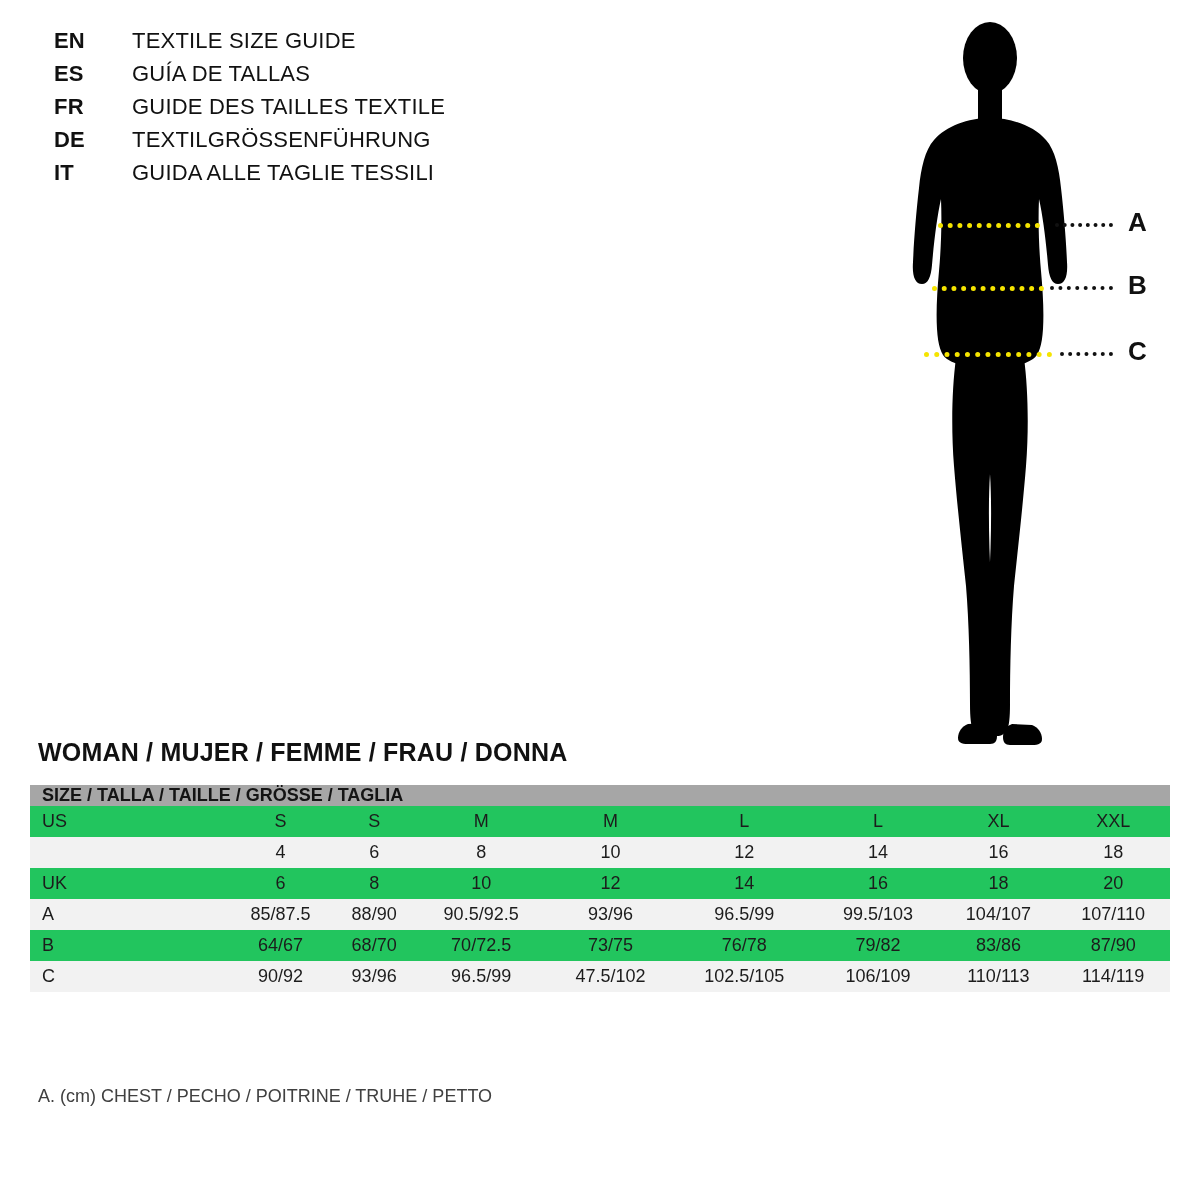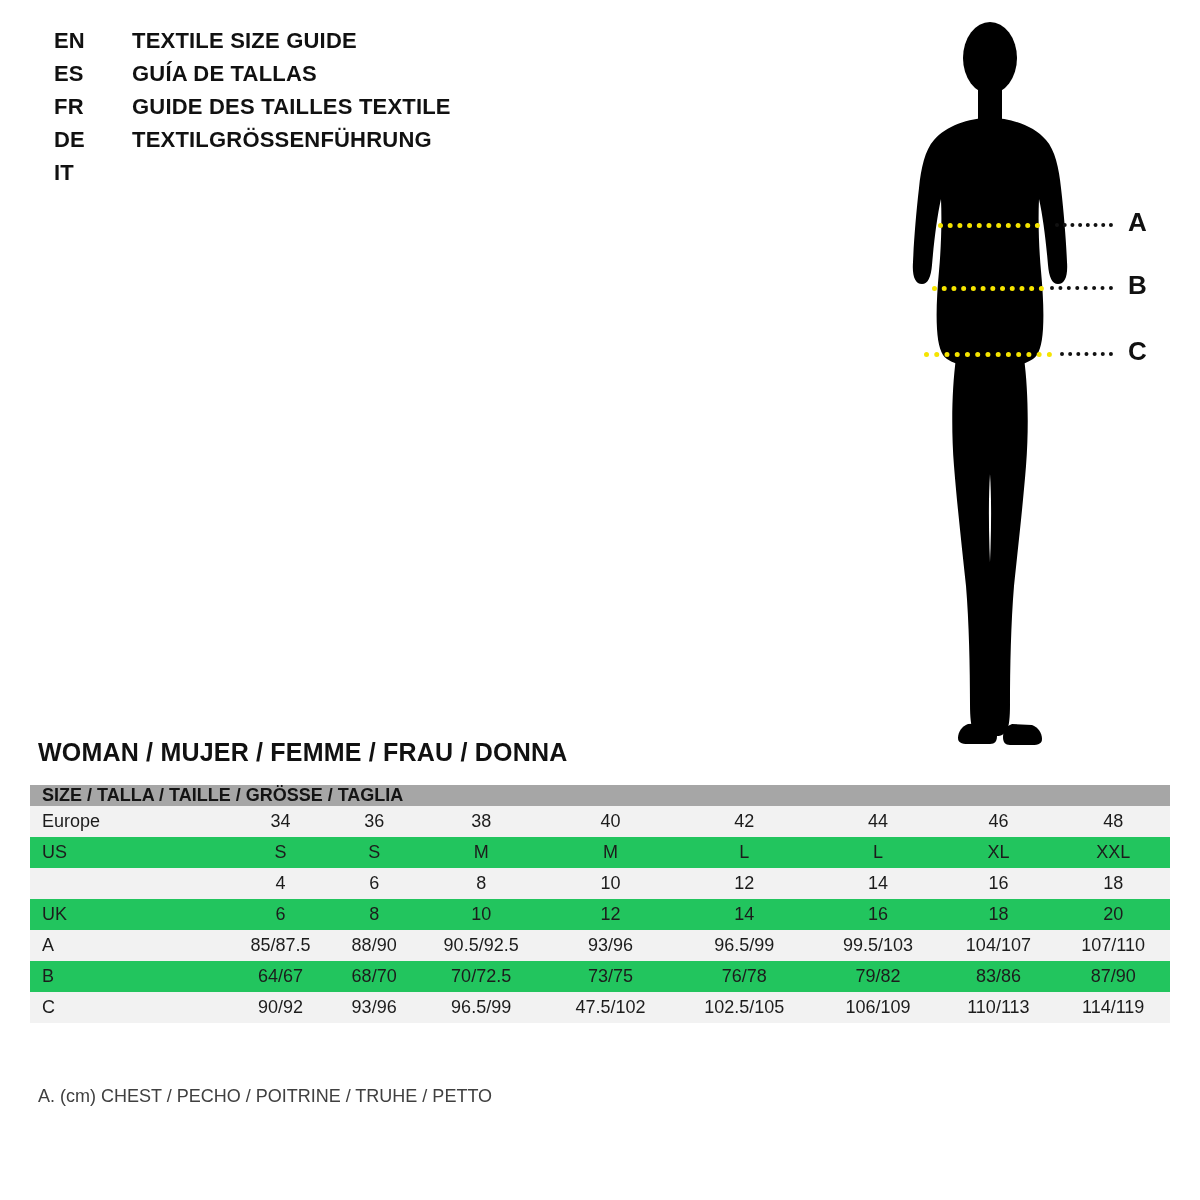--- a/index.html
+++ b/index.html
@@ -32,21 +32,21 @@
   .title-lang {
     width: 78px;
     font-size: 22px;
     font-weight: 700;
     letter-spacing: 0.2px;
     color: #111;
     margin-left: 16px;
   }
   .title-text {
     font-size: 22px;
-    font-weight: 700;
+    font-weight: 400;
     letter-spacing: 0.2px;
     color: #111;
     white-space: nowrap;
   }
 
   
   .figure-area {
     position: absolute;
     left: 860px;
     top: 18px;
@@ -159,20 +159,21 @@
   <div class="title-row">
     <span class="title-lang">FR</span>
     <span class="title-text">GUIDE DES TAILLES TEXTILE</span>
   </div>
   <div class="title-row">
     <span class="title-lang">DE</span>
     <span class="title-text">TEXTILGRÖSSENFÜHRUNG</span>
   </div>
   <div class="title-row">
     <span class="title-lang">IT</span>
+    <span class="title-text">GUIDA ALLE TAGLIE TESSILI</span>
   </div>
 </div>
 
 <div class="figure-area">
 
   <svg class="silhouette" width="270" height="730" viewBox="0 0 270 730">
     <g fill="#000000">
 
       <ellipse cx="130" cy="40" rx="27" ry="36"></ellipse>
 
@@ -237,31 +238,20 @@
 </div>
 
 <div class="section-caption">WOMAN / MUJER / FEMME / FRAU / DONNA</div>
 
 <table class="size-table">
   <tbody>
     <tr class="head-row">
       <td colspan="9">SIZE / TALLA / TAILLE / GRÖSSE / TAGLIA</td>
     </tr>
 
-    <tr class="row-light">
-      <td class="row-head">Europe</td>
-      <td>34</td>
-      <td>36</td>
-      <td>38</td>
-      <td>40</td>
-      <td>42</td>
-      <td>44</td>
-      <td>46</td>
-      <td>48</td>
-    </tr>
 
     <tr class="row-dark">
       <td class="row-head">US</td>
       <td>S</td>
       <td>S</td>
       <td>M</td>
       <td>M</td>
       <td>L</td>
       <td>L</td>
       <td>XL</td>

